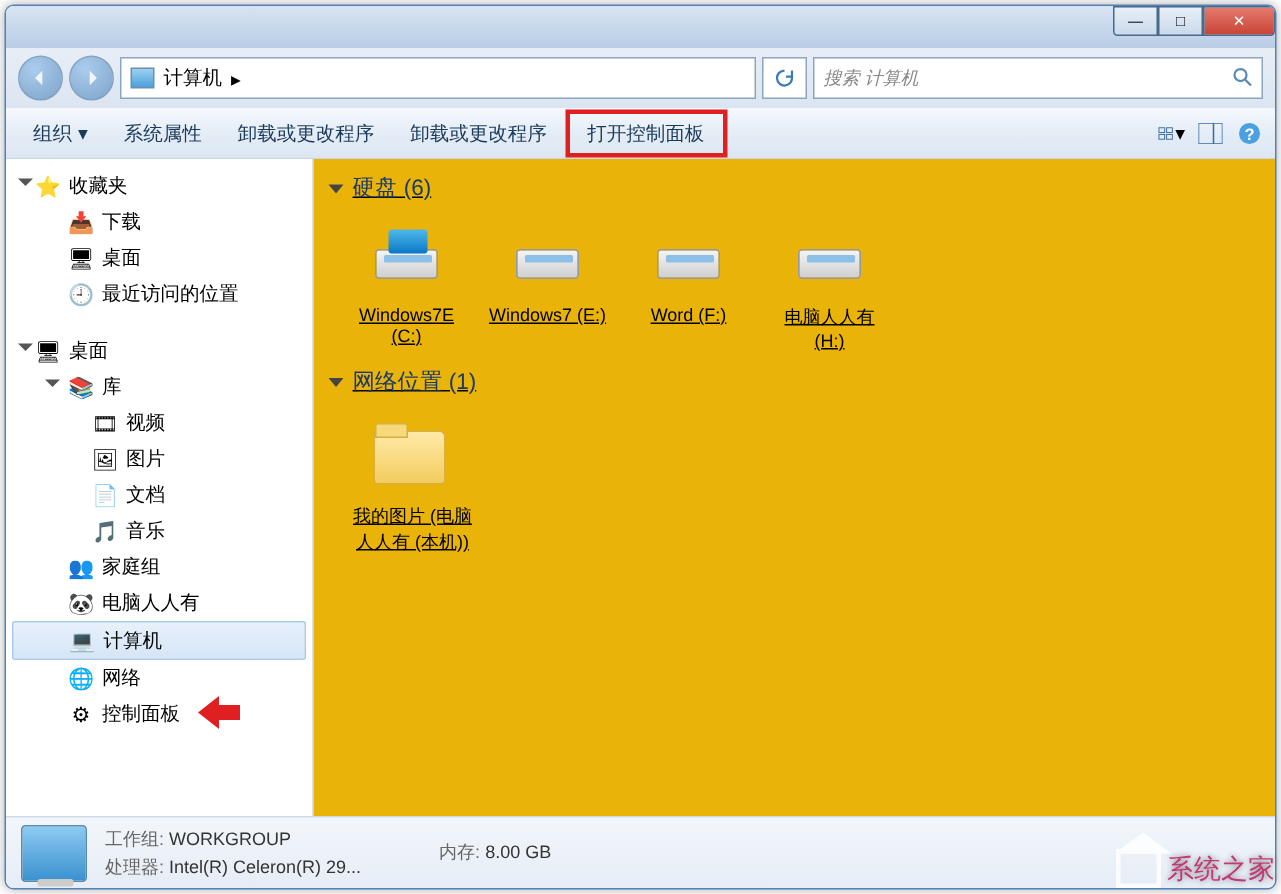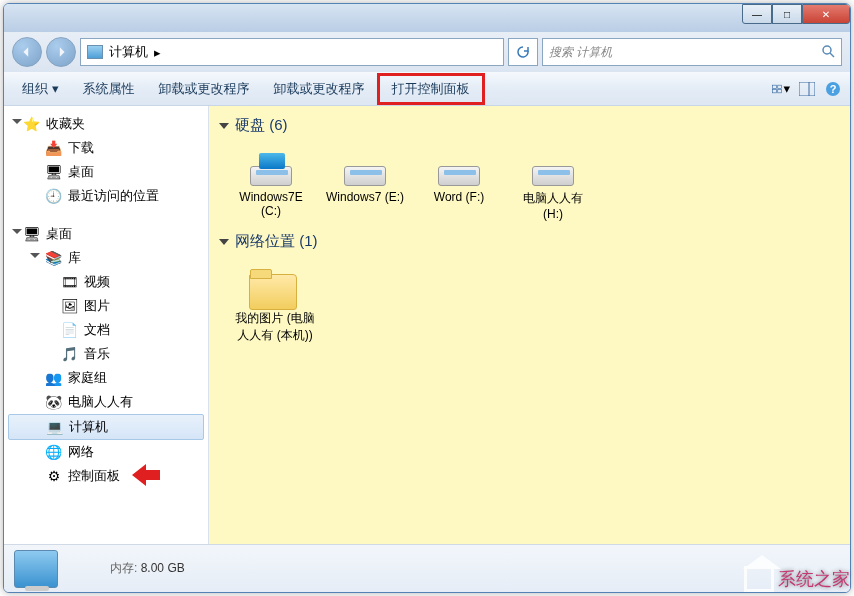--- a/index.html
+++ b/index.html
@@ -31,25 +31,25 @@
 .sidebar { width: 205px; background: #fff; border-right: 1px solid #d9e2ec; overflow-y: auto; padding: 6px 0; font-size: 13px; }
 .sideitem { display: flex; align-items: center; gap: 6px; padding: 3px 6px 3px 20px; cursor: pointer; position: relative; }
 .sideitem.sub { padding-left: 42px; }
 .sideitem.sub2 { padding-left: 58px; }
 .sideitem.selected { background: linear-gradient(#e8f1fb,#d5e5f7); border: 1px solid #a8c8e8; border-radius: 2px; margin: 0 4px; padding-left: 38px; }
 .sideicon { width: 16px; height: 16px; display: inline-flex; align-items: center; justify-content: center; font-size: 14px; }
 .sidespacer { height: 14px; }
 .tri { display:inline-block; width:0;height:0;border-left:4px solid #555;border-top:4px solid transparent;border-bottom:4px solid transparent;position:absolute;left:8px; }
 .tri.open { border-left:none;border-top:5px solid #555;border-left:5px solid transparent;border-right:5px solid transparent; transform: translateY(-1px);}
 
-.content { flex: 1; background: #fef9c3; overflow: auto; padding: 8px 10px; position: relative; }
+.content { flex: 1; background: #eab308; overflow: auto; padding: 8px 10px; position: relative; text-decoration: underline; }
 .section-head { display: flex; align-items: center; gap: 6px; font-size: 15px; color: #1a3a6a; margin: 2px 0 8px 0; }
 .section-head .tri2 { width:0;height:0;border-top:6px solid #444;border-left:5px solid transparent;border-right:5px solid transparent; }
 .iconrow { display: flex; flex-wrap: wrap; gap: 6px; margin-left: 8px; }
-.drive { width: 88px; display: flex; flex-direction: column; align-items: center; padding: 8px 2px; font-size: 12px; text-align: center; cursor: pointer; border: 1px solid transparent; }
+.drive { width: 88px; display: flex; flex-direction: column; align-items: center; padding: 8px 2px; font-size: 12px; text-align: center; cursor: pointer; border: 1px solid transparent; gap: 13px; }
 .drive.selected { border: 1px solid #7bb2e8; background: #e4f0fb; border-radius: 2px; }
 .drive-icon { width: 50px; height: 34px; margin-bottom: 4px; position: relative; }
 .drive-icon .disk { position:absolute; bottom:0; left:4px; width:42px; height:20px; background: linear-gradient(#f4f4f4,#cfcfcf); border:1px solid #999; border-radius:3px; }
 .drive-icon .disk::after { content:""; position:absolute; top:3px; left:5px; width:32px; height:5px; background:#8cc0e8; border-radius:1px; }
 .drive-icon.c .disk::before { content:""; position:absolute; top:-14px; left:8px; width:26px; height:16px; background: linear-gradient(#4db8e8,#0a78c8); border-radius:2px; }
 .folder-icon { width: 52px; height: 42px; position: relative; }
 .folder-icon .f { position:absolute; bottom:0; width:48px; height:36px; background: linear-gradient(#ffe9a8,#f2cd5e); border:1px solid #d8b040; border-radius:2px 4px 3px 3px; }
 .folder-icon .f::before { content:""; position:absolute; top:-6px; left:0; width:20px; height:8px; background:#f5d97a; border:1px solid #d8b040; border-radius:2px 2px 0 0; }
 
 .status { height: 48px; border-top: 1px solid #d0dae6; background: linear-gradient(#f2f6fb,#e6edf6); display: flex; align-items: center; padding: 4px 10px; font-size: 12px; color: #333; gap: 12px; }
@@ -254,20 +254,24 @@
               <div class="f"></div>
             </div>
             <span>我的图片 (电脑人人有 (本机))</span>
           </div>
       </div>
     </div>
   </div>
 
   <div class="status">
     <div class="pcbig"></div>
+    <div class="statcol">
+      <div class="statline"><span class="label">工作组:</span> <span>WORKGROUP</span></div>
+      <div class="statline"><span class="label">处理器:</span> <span>Intel(R) Celeron(R) 29...</span></div>
+    </div>
     <div class="statcol" style="margin-left:40px">
       <div class="statline"><span class="label">内存:</span> <span>8.00 GB</span></div>
     </div>
   </div>
 
 </div>
 
 <div class="watermark">
   <div class="house"></div>
   <span>系统之家</span>

